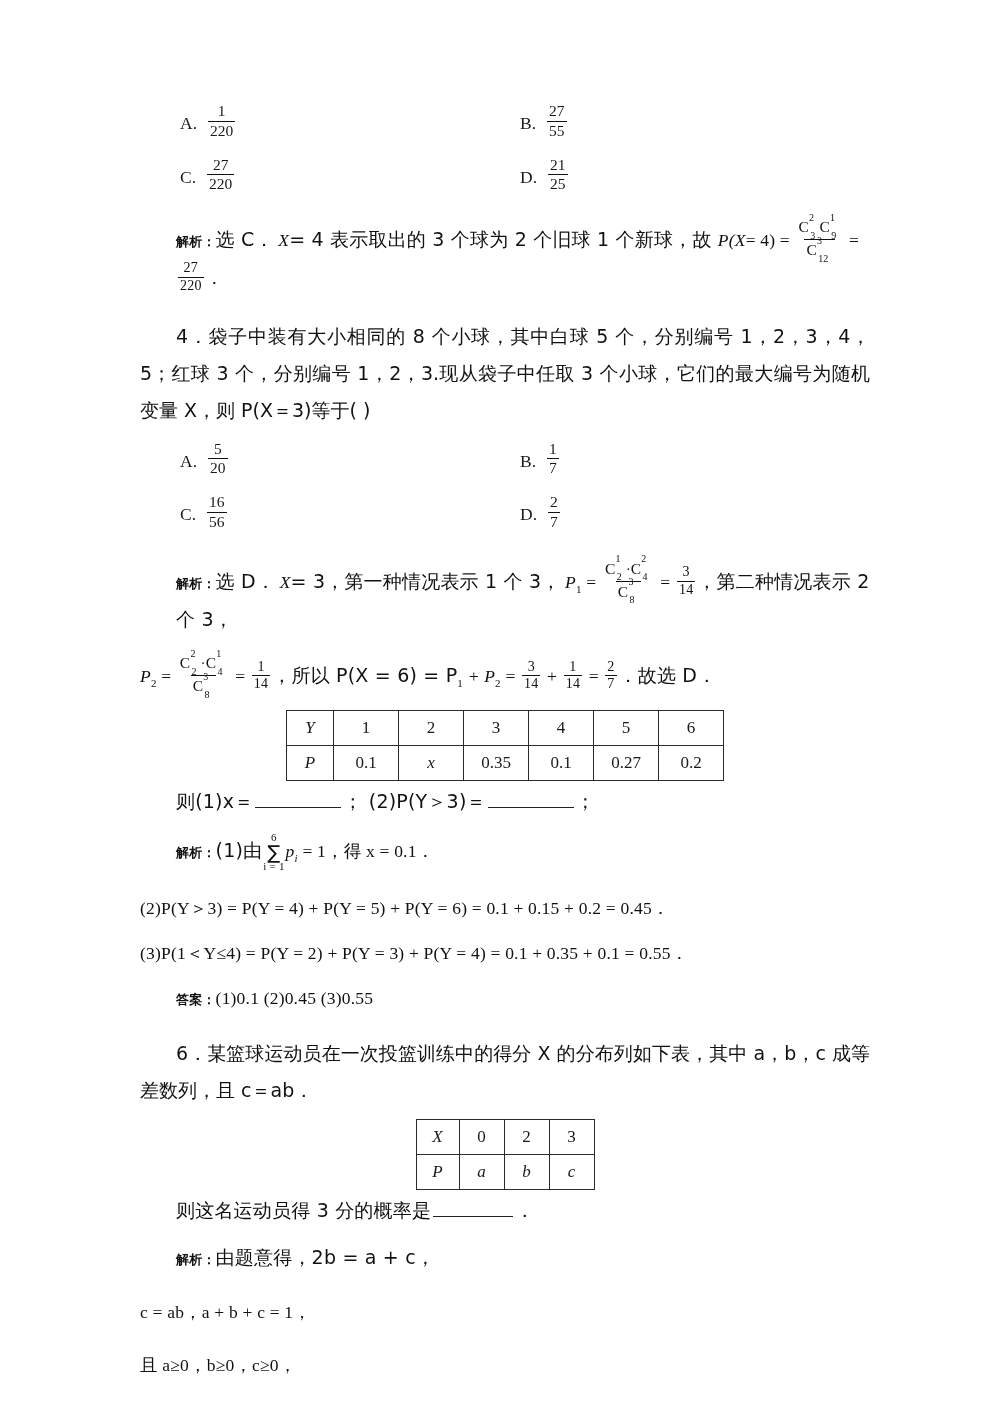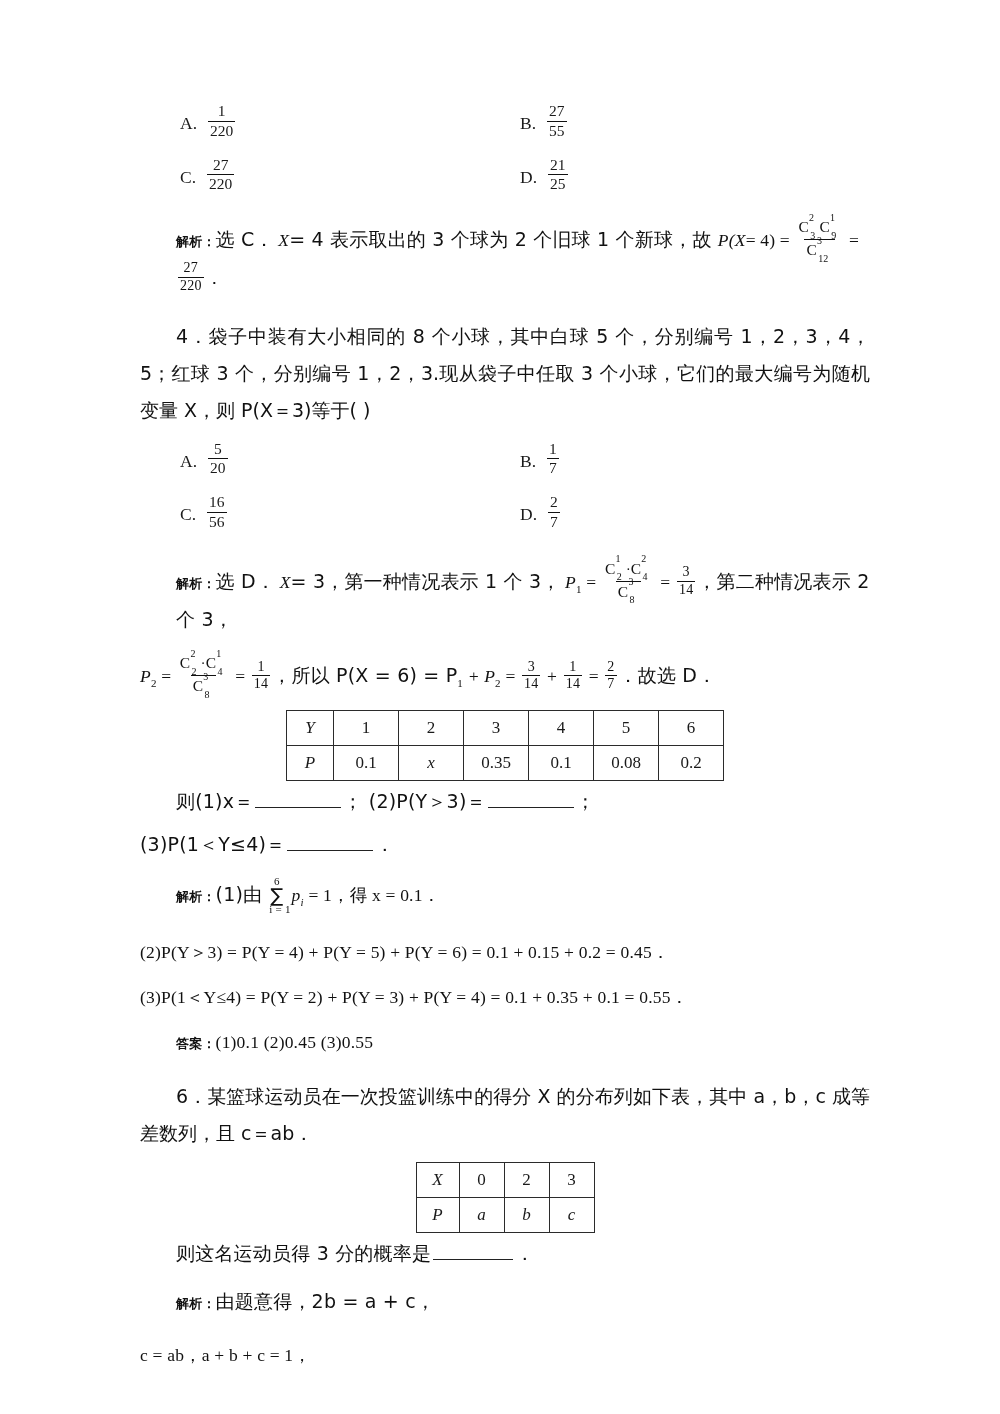--- a/index.html
+++ b/index.html
@@ -107,21 +107,21 @@
     flex-direction: column;
     align-items: center;
     vertical-align: middle;
     line-height: 0.95;
     margin: 0 1px;
     position: relative;
     top: -0.1em;
   }
   .sum .sup { font-size: 11px; font-family: "Liberation Serif", serif; }
   .sum .sig { font-size: 19px; font-family: "DejaVu Sans", sans-serif; }
-  .sum .sub { font-size: 11px; font-family: "Liberation Serif", serif; margin-left: 6px; }
+  .sum .sub { font-size: 11px; font-family: "Liberation Serif", serif; }
 
   
   .dist-table-wrap { display: flex; justify-content: center; margin: 10px 0 6px 0; }
   table.dist {
     border-collapse: collapse;
     font-size: 17px;
     font-family: "Liberation Serif", serif;
   }
   table.dist td {
     border: 1.3px solid #2b2b2b;
@@ -297,34 +297,31 @@
           <td>4</td>
           <td>5</td>
           <td>6</td>
         </tr>
         <tr>
           <td class="hdr">P</td>
           <td>0.1</td>
           <td class="ital">x</td>
           <td>0.35</td>
           <td>0.1</td>
-          <td>0.08</td>
+          <td>0.27</td>
           <td>0.2</td>
         </tr>
       </tbody>
         </table>
     </div>
 
     <div class="line mt6" style="padding-left:36px;">
       <span class="cn">则(1)x＝</span><span class="blank"></span><span class="cn">；  (2)P(Y＞3)＝</span><span class="blank"></span><span class="cn">；</span>
     </div>
 
-    <div class="line mt14">
-      <span class="cn">(3)P(1＜Y≤4)＝</span><span class="blank"></span><span class="cn">．</span>
-    </div>
 
     <div class="line mt18" style="padding-left:36px;">
       <span class="sol-label">解析：</span><span class="cn">(1)由</span><span class="sum">
           <span class="sup">6</span>
           <span class="sig">∑</span>
           <span class="sub">i = 1</span>
         </span><span class="ital">p</span><sub style="font-size:11px;font-style:italic;">i</sub> <span>= 1，得 x = 0.1．</span>
     </div>
 
     <div class="line mt22">(2)P(Y＞3) = P(Y = 4) + P(Y = 5) + P(Y = 6) = 0.1 + 0.15 + 0.2 = 0.45．</div>
@@ -361,15 +358,16 @@
     <div class="line mt6" style="padding-left:36px;">
       <span class="cn">则这名运动员得 3 分的概率是</span><span class="blank short"></span><span class="cn">．</span>
     </div>
 
     <div class="line mt18" style="padding-left:36px;">
       <span class="sol-label">解析：</span><span class="cn">由题意得，2b = a + c，</span>
     </div>
 
     <div class="line mt26">c = ab，a + b + c = 1，</div>
 
+    <div class="line mt26">且 a≥0，b≥0，c≥0，</div>
 
   </div>
 </div>
 
 </body></html>

